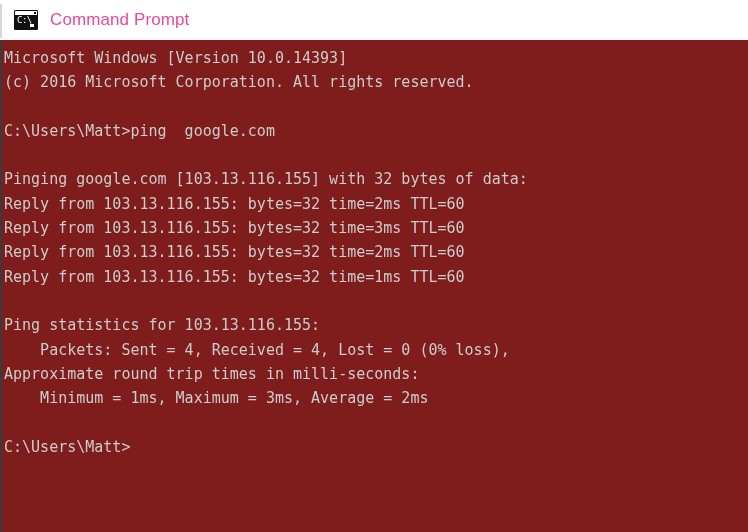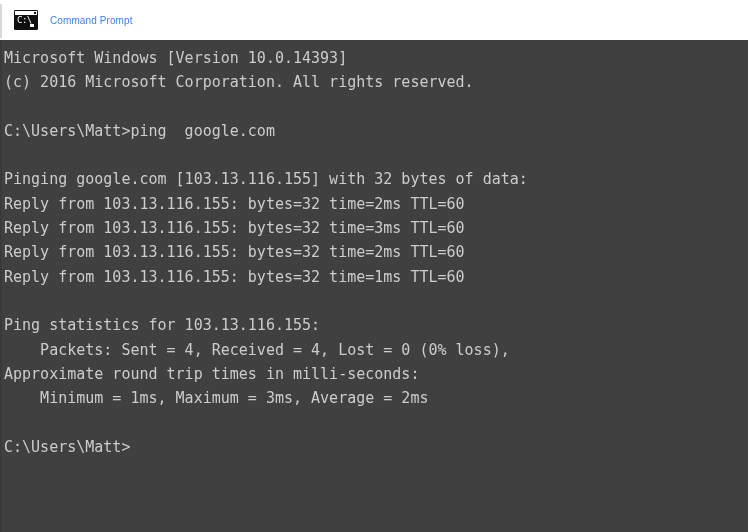--- a/index.html
+++ b/index.html
@@ -77,33 +77,33 @@
   .tb-icon .cursor {
     position: absolute;
     left: 15px;
     bottom: 2px;
     width: 4px;
     height: 3px;
     background: #ffffff;
   }
   #titlebar-title {
     margin-left: 12px;
-    font-size: 10px;
-    color: #3b82f6;
+    font-size: 17px;
+    color: #ec4899;
     letter-spacing: 0.1px;
     white-space: nowrap;
   }
   
   #console {
     position: absolute;
     left: 0;
     top: 40px;
     width: 748px;
     height: 492px;
-    background: #404040;
+    background: #7f1d1d;
     box-sizing: border-box;
     border-left: 2px solid #3a3a3a;
     overflow: hidden;
   }
   #console-text {
     margin: 0;
     padding: 6px 0 0 2px;
     color: #cccccc;
     font-family: "DejaVu Sans Mono", monospace;
     font-size: 15px;

